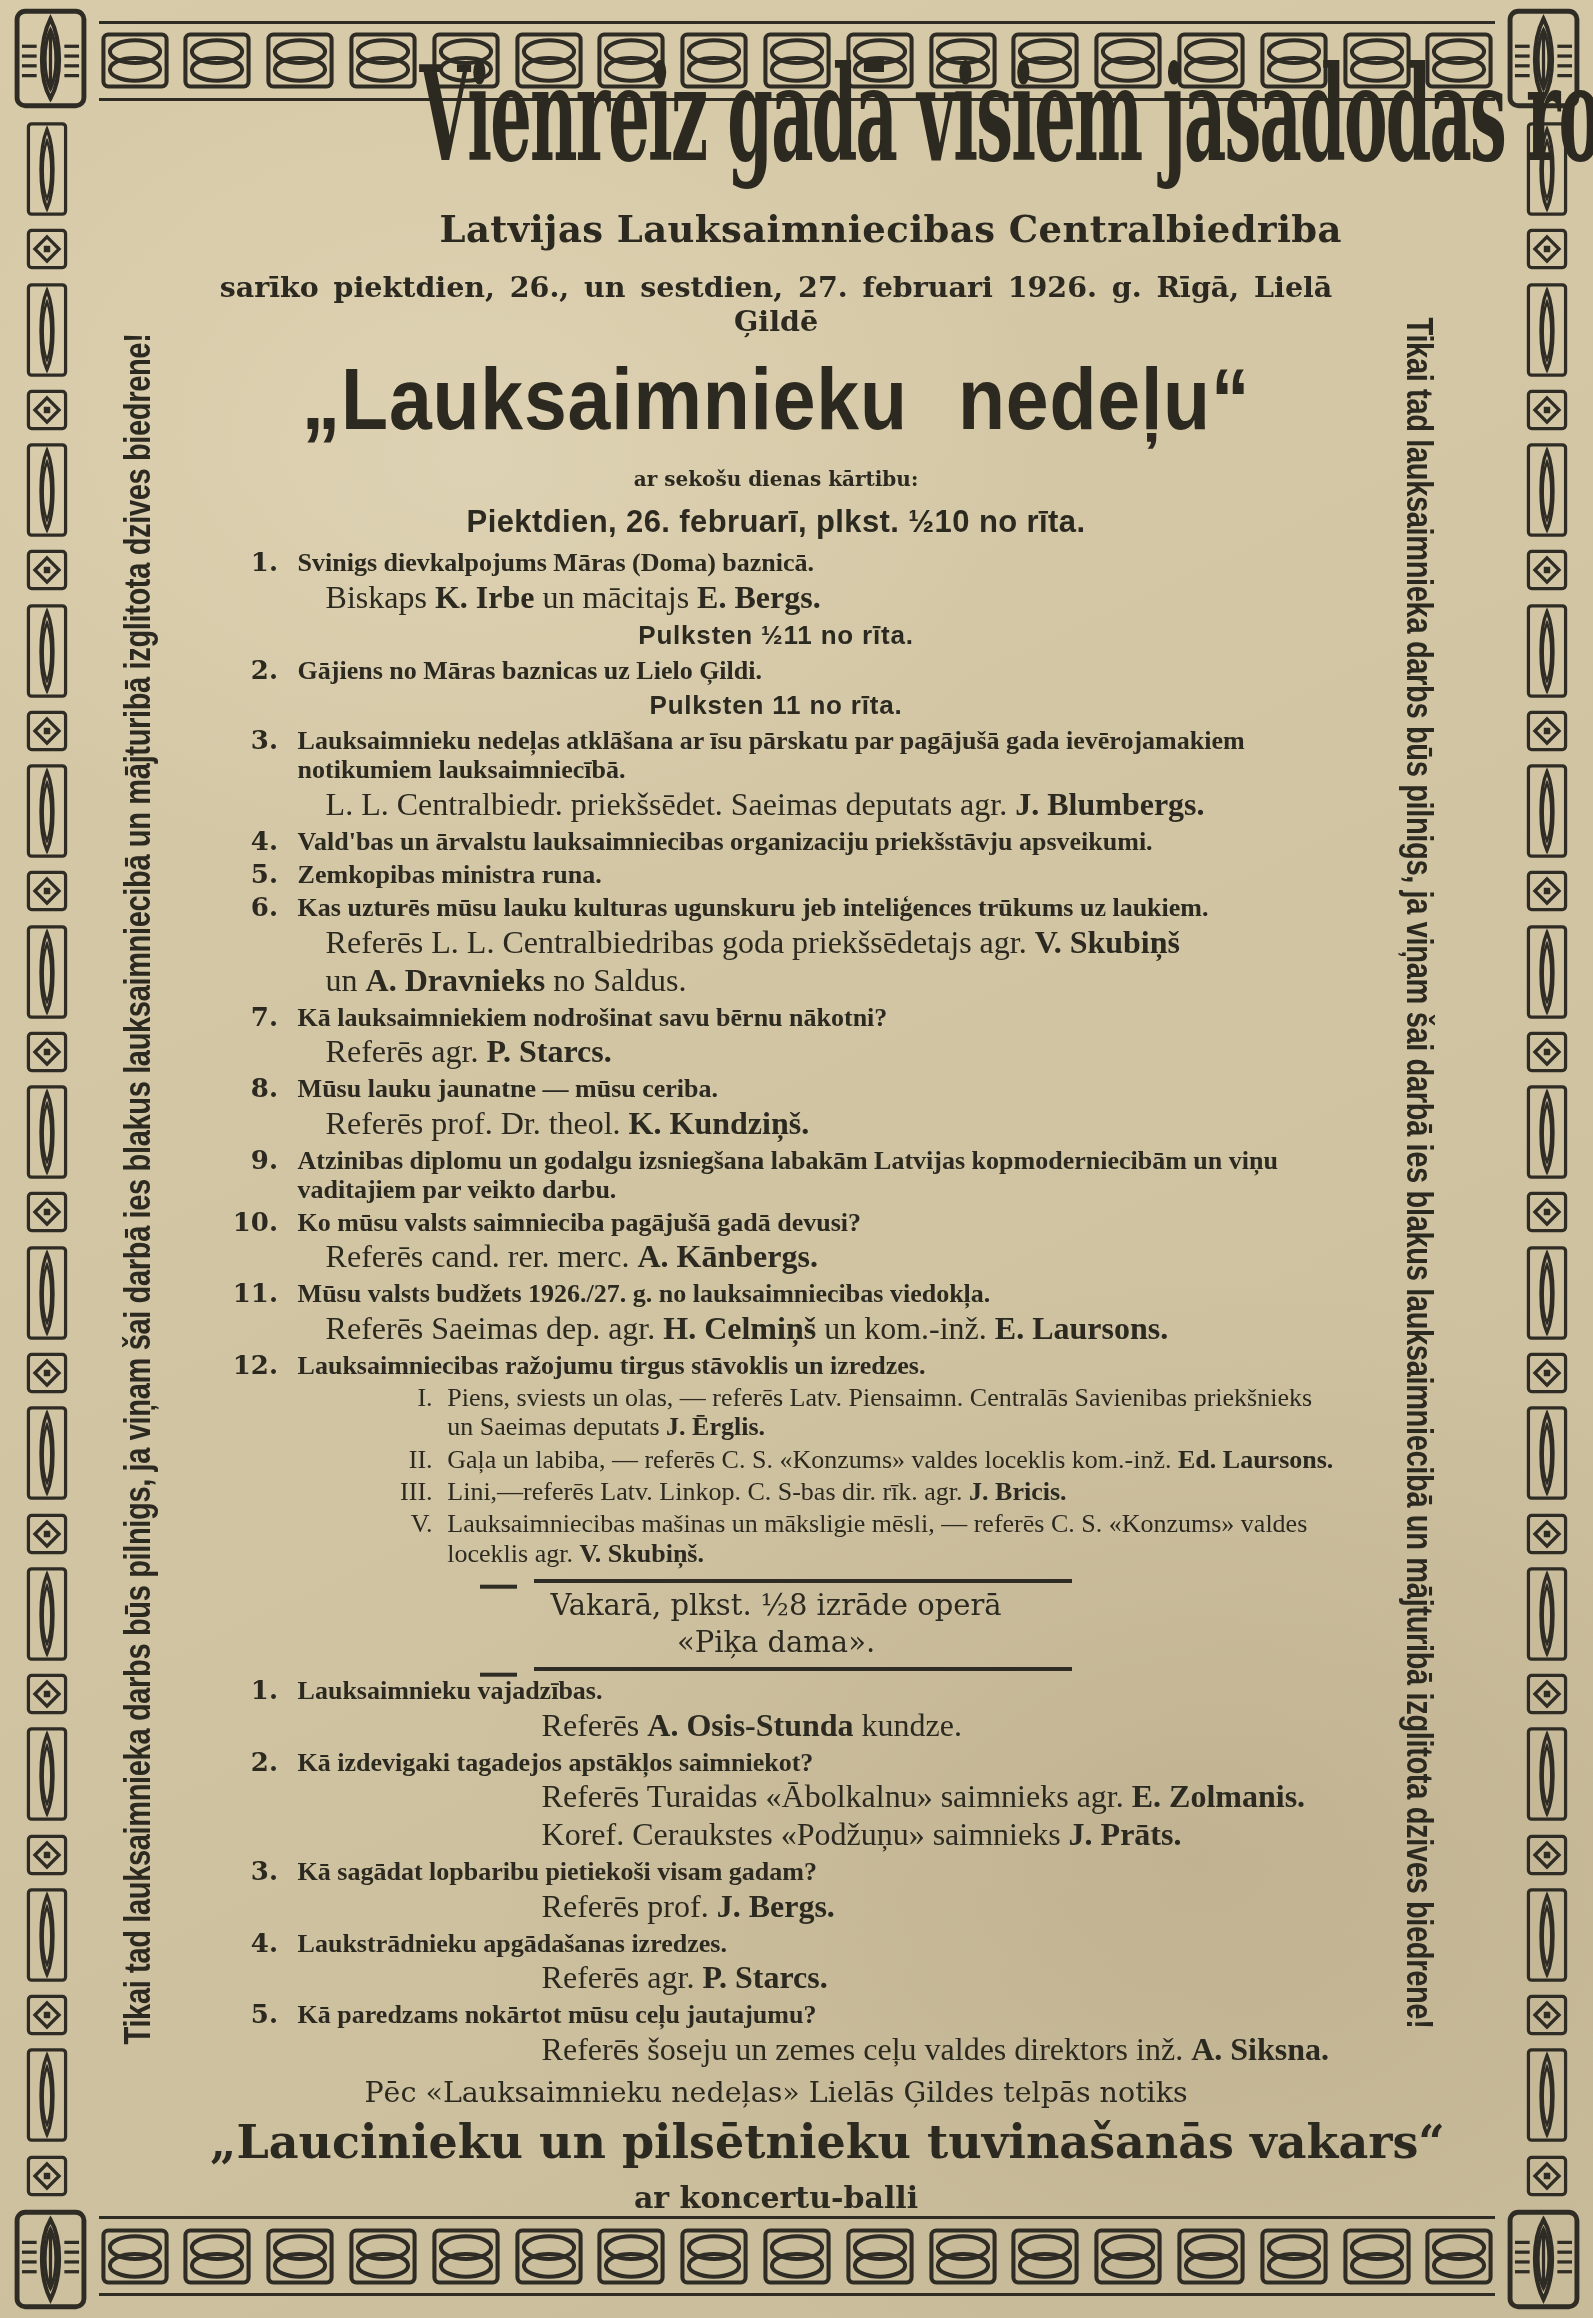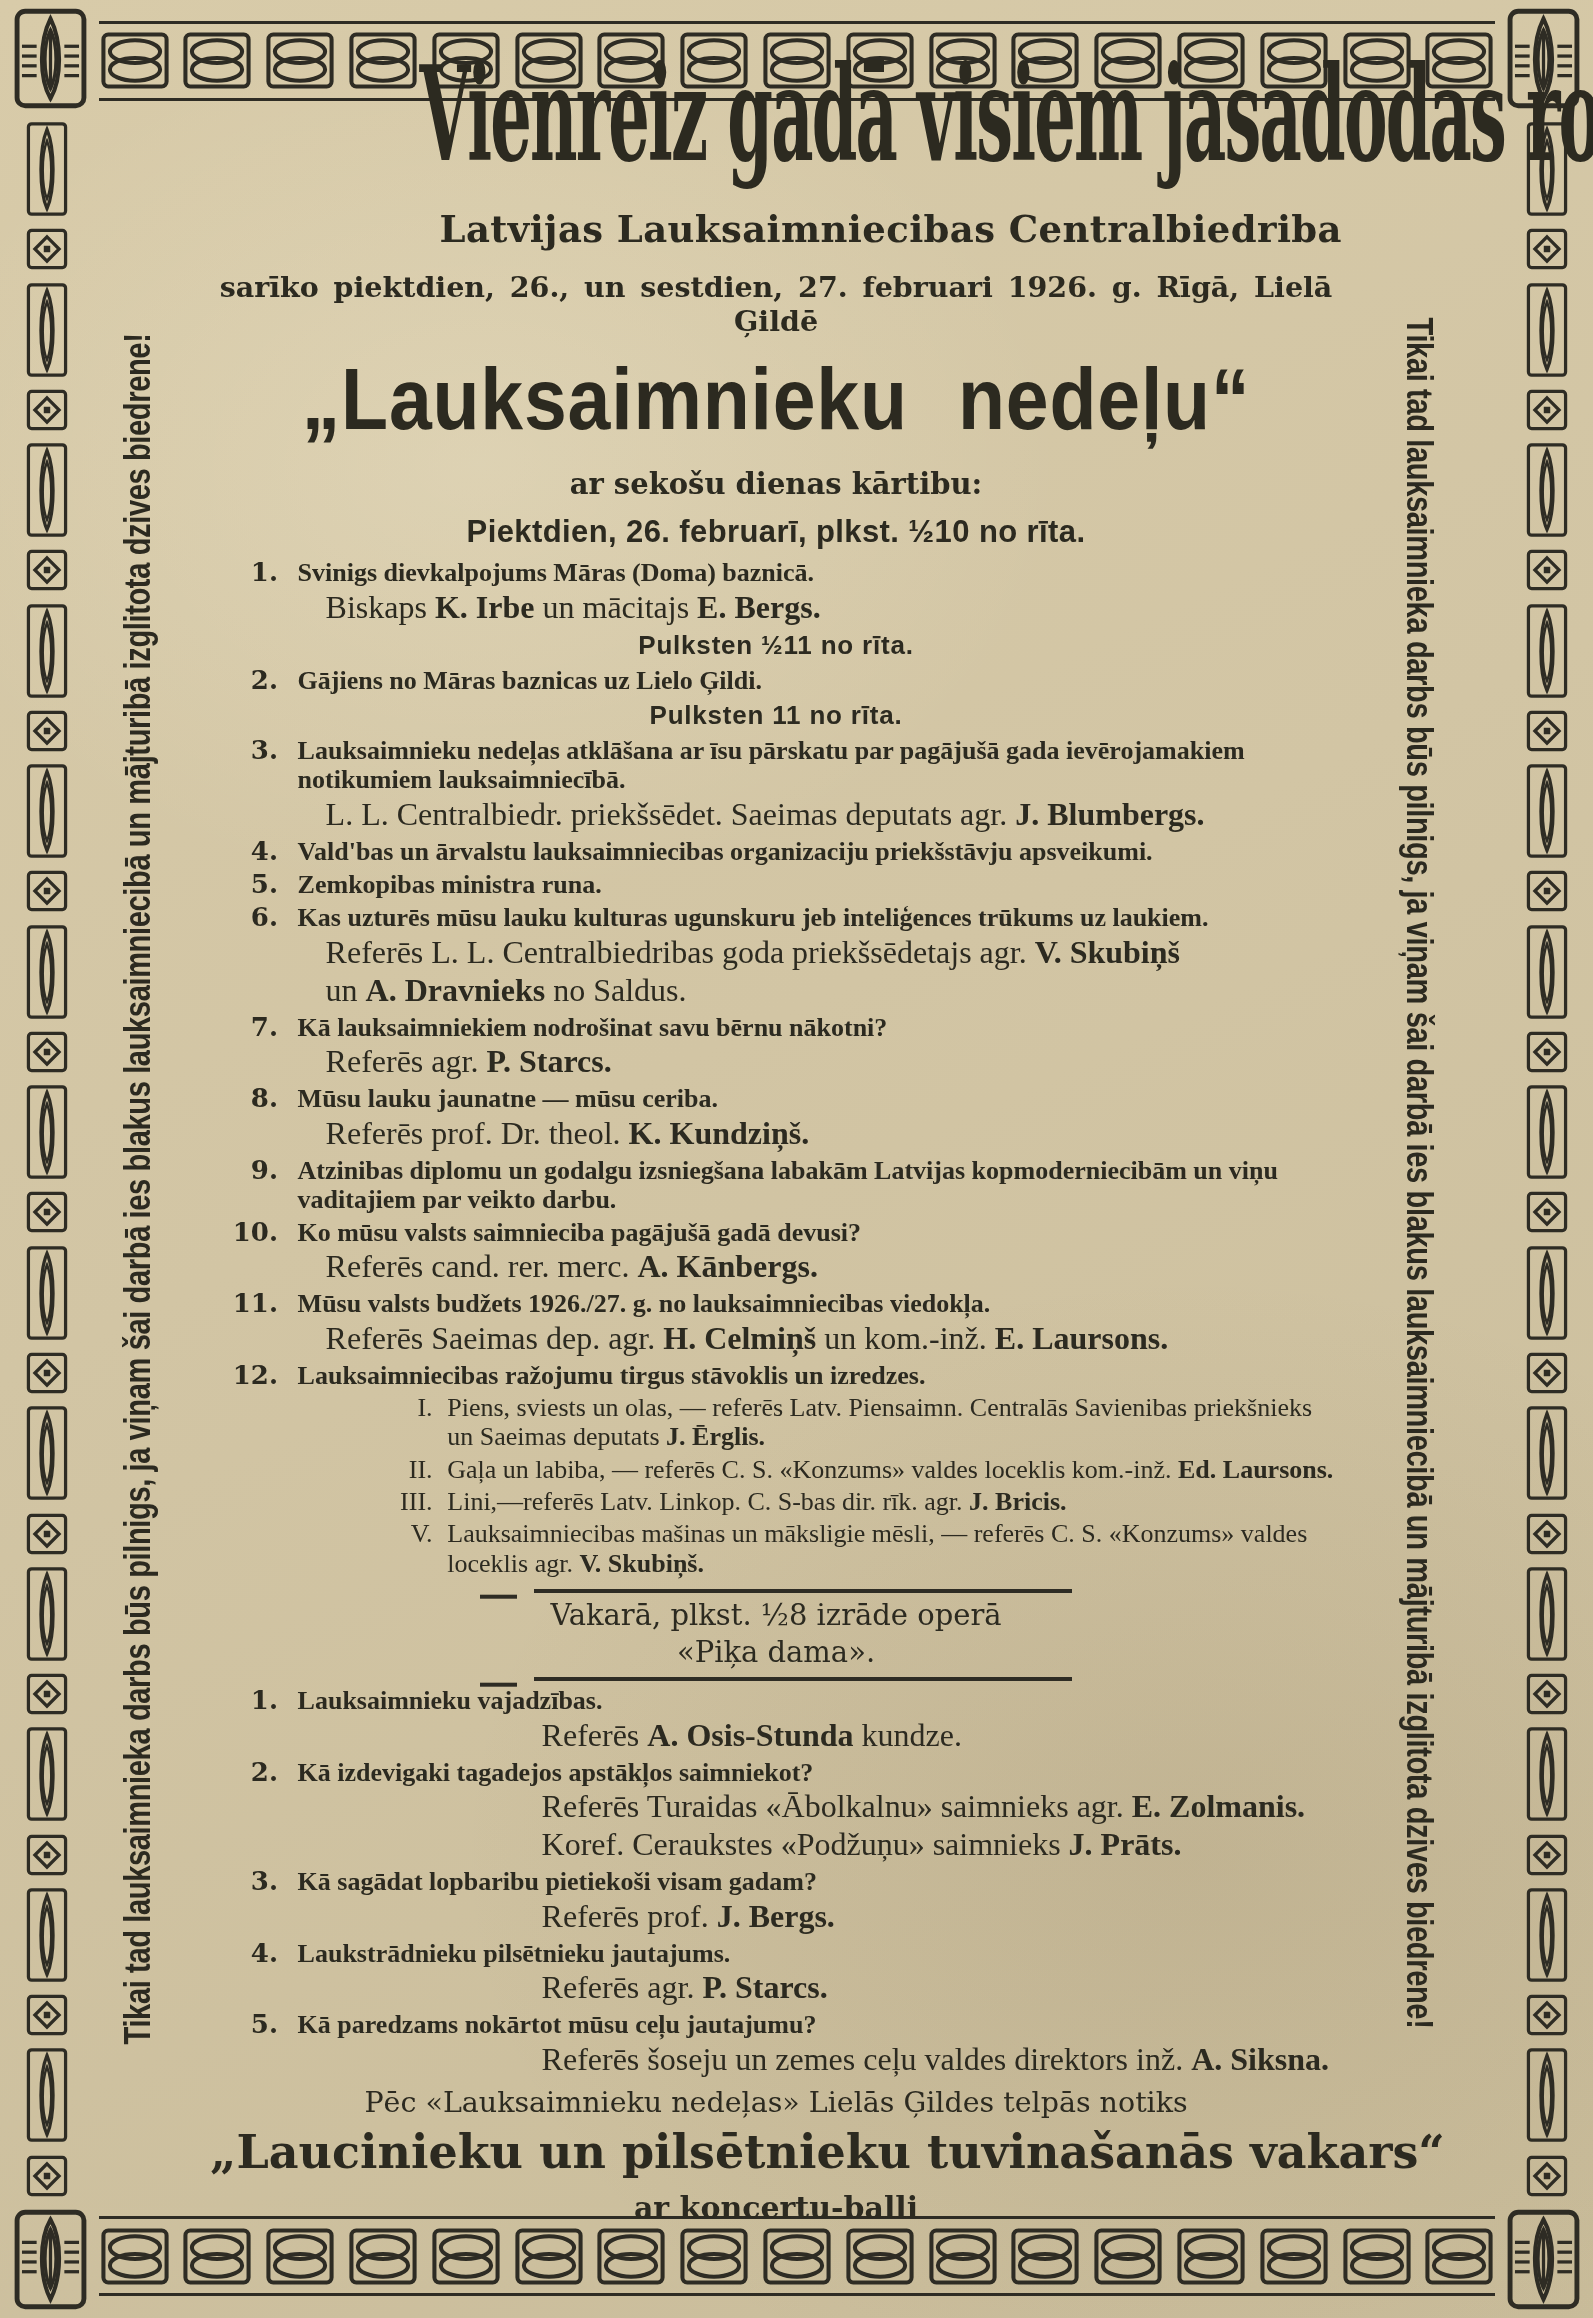--- a/index.html
+++ b/index.html
@@ -45,21 +45,21 @@
     transform:scale(.76,1.52);transform-origin:center top;
   }
   .org{font-size:37px;font-weight:bold;text-align:right;margin-top:4.9px;letter-spacing:0.4px;}
   .arranged{font-size:28.5px;font-weight:bold;text-align:center;margin-top:19.6px;word-spacing:4.9px;}
   .event-title-wrap{height:104px;text-align:center;margin-top:18px;}
   .event-title{
     display:inline-block;font-family:"Liberation Sans","DejaVu Sans",sans-serif;
     font-weight:bold;font-size:77px;line-height:1;white-space:nowrap;word-spacing:28px;
     transform:scale(1.0,1.12);transform-origin:center top;letter-spacing:0.8px;
   }
-  .agenda-intro{font-size:29px;font-weight:bold;text-align:center;margin-top:6.5px;}
+  .agenda-intro{font-size:20px;font-weight:bold;text-align:center;margin-top:6.5px;}
   .day-header{font-family:"Liberation Sans","DejaVu Sans",sans-serif;
     font-weight:bold;font-size:31px;text-align:center;margin:13px 0 8.1px;letter-spacing:0.4px;}
 
   .item{display:flex;margin:4.1px 0;font-size:26px;line-height:1.12;}
   .item .num{flex:none;width:68px;text-align:right;padding-right:19.6px;font-weight:bold;}
   .item .ibody{flex:1;font-family:Liberation Serif, serif;}
   .item .ititle{font-weight:bold;}
   .sub{font-weight:normal;margin:2.4px 0 0 28px;font-size:32px;line-height:1.12;}
   .sat .sub{margin-left:244px;}
   .b{font-weight:bold;}
@@ -734,21 +734,21 @@
         <div class="item">
           <span class="num">3.</span>
           <div class="ibody">
             <div class="ititle">Kā sagādat lopbaribu pietiekoši visam gadam?</div>
             <div class="sub"><span>Referēs prof. </span><span class="b">J. Bergs.</span></div>
           </div>
         </div>
         <div class="item">
           <span class="num">4.</span>
           <div class="ibody">
-            <div class="ititle">Laukstrādnieku pilsētnieku jautajums.</div>
+            <div class="ititle">Laukstrādnieku apgādašanas izredzes.</div>
             <div class="sub"><span>Referēs agr. </span><span class="b">P. Starcs.</span></div>
           </div>
         </div>
         <div class="item">
           <span class="num">5.</span>
           <div class="ibody">
             <div class="ititle">Kā paredzams nokārtot mūsu ceļu jautajumu?</div>
             <div class="sub"><span>Referēs šoseju un zemes ceļu valdes direktors inž. </span><span class="b">A. Siksna.</span></div>
           </div>
         </div>

